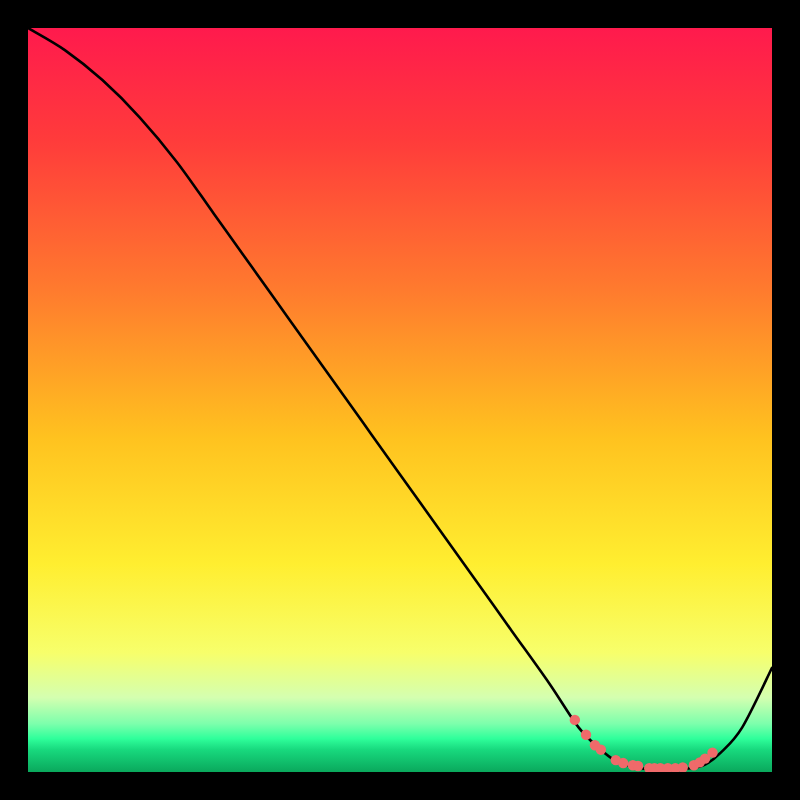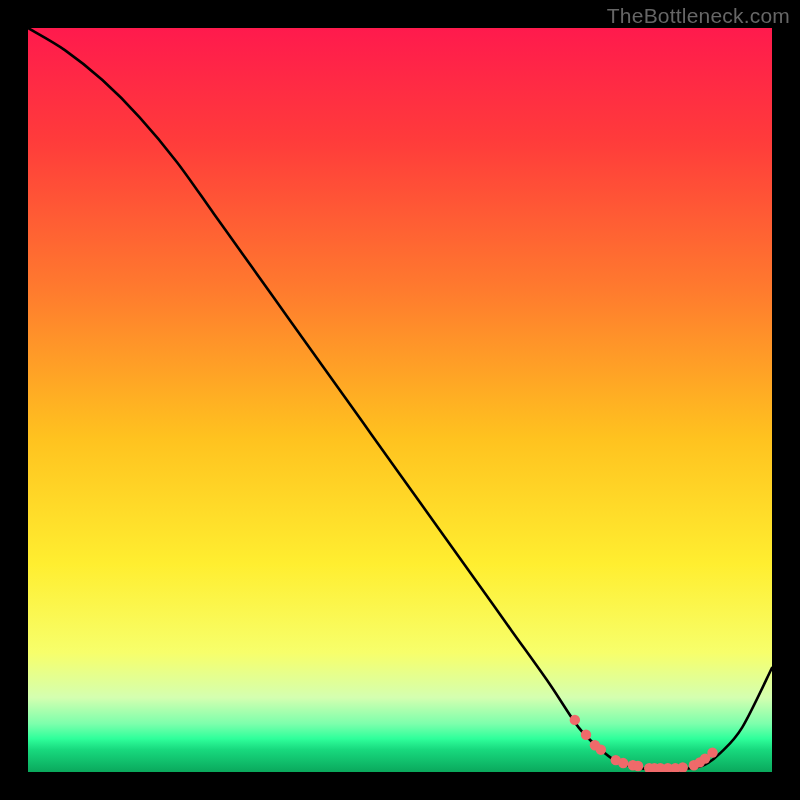--- a/index.html
+++ b/index.html
@@ -72,14 +72,13 @@
           <circle cx="667.84" cy="768.28" r="5.2" fill="#ef6a6a"></circle>
           <circle cx="675.28" cy="768.28" r="5.2" fill="#ef6a6a"></circle>
           <circle cx="682.72" cy="767.54" r="5.2" fill="#ef6a6a"></circle>
           <circle cx="693.88" cy="765.30" r="5.2" fill="#ef6a6a"></circle>
           <circle cx="699.83" cy="762.33" r="5.2" fill="#ef6a6a"></circle>
           <circle cx="705.04" cy="758.61" r="5.2" fill="#ef6a6a"></circle>
           <circle cx="712.48" cy="752.66" r="5.2" fill="#ef6a6a"></circle>
         </g>
     </g>
   </svg>
-  <div class="watermark">TheBottleneck.com</div>
 </div>
 
 </body></html>

